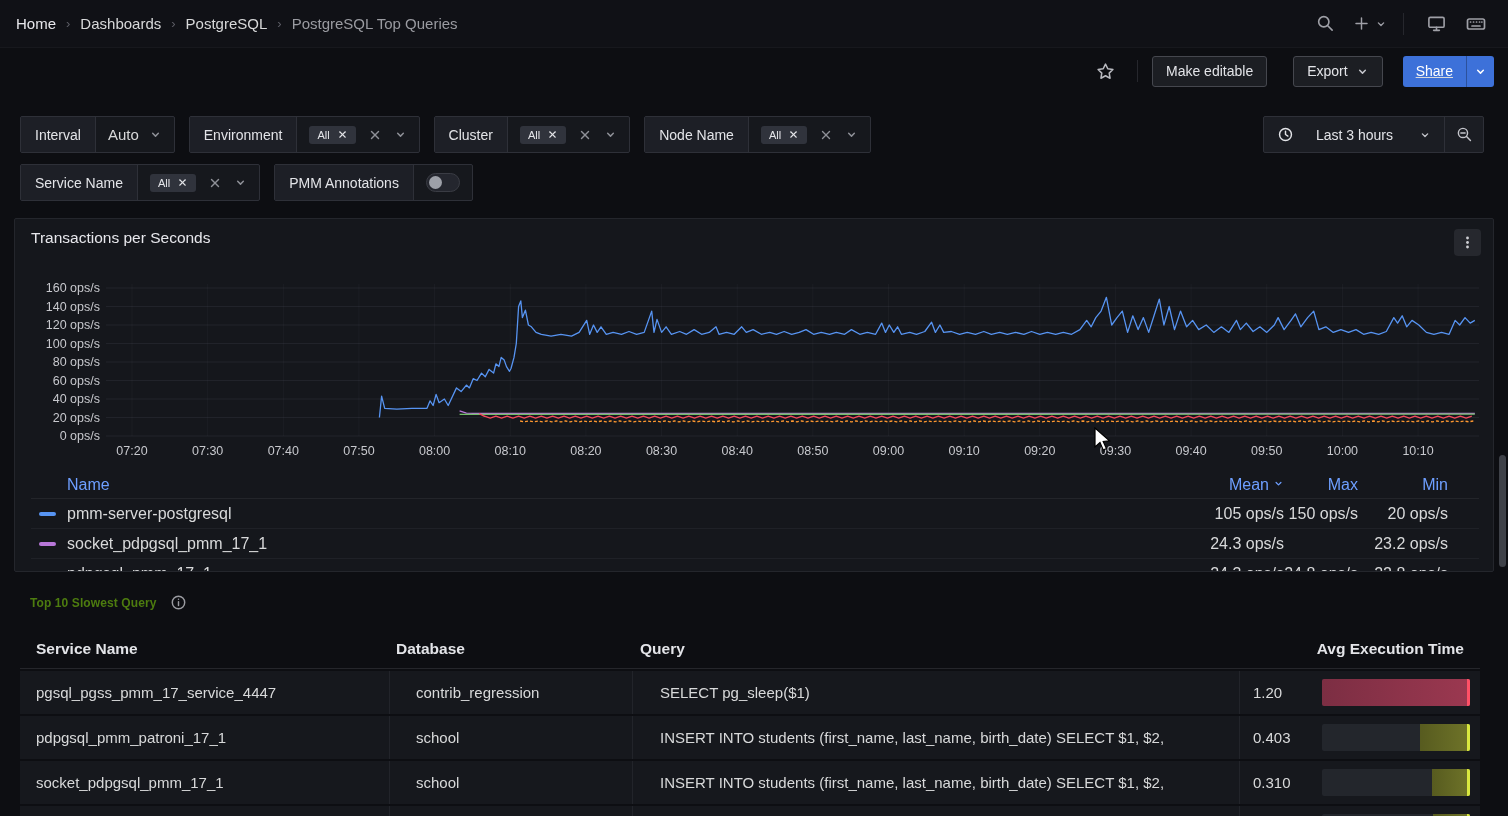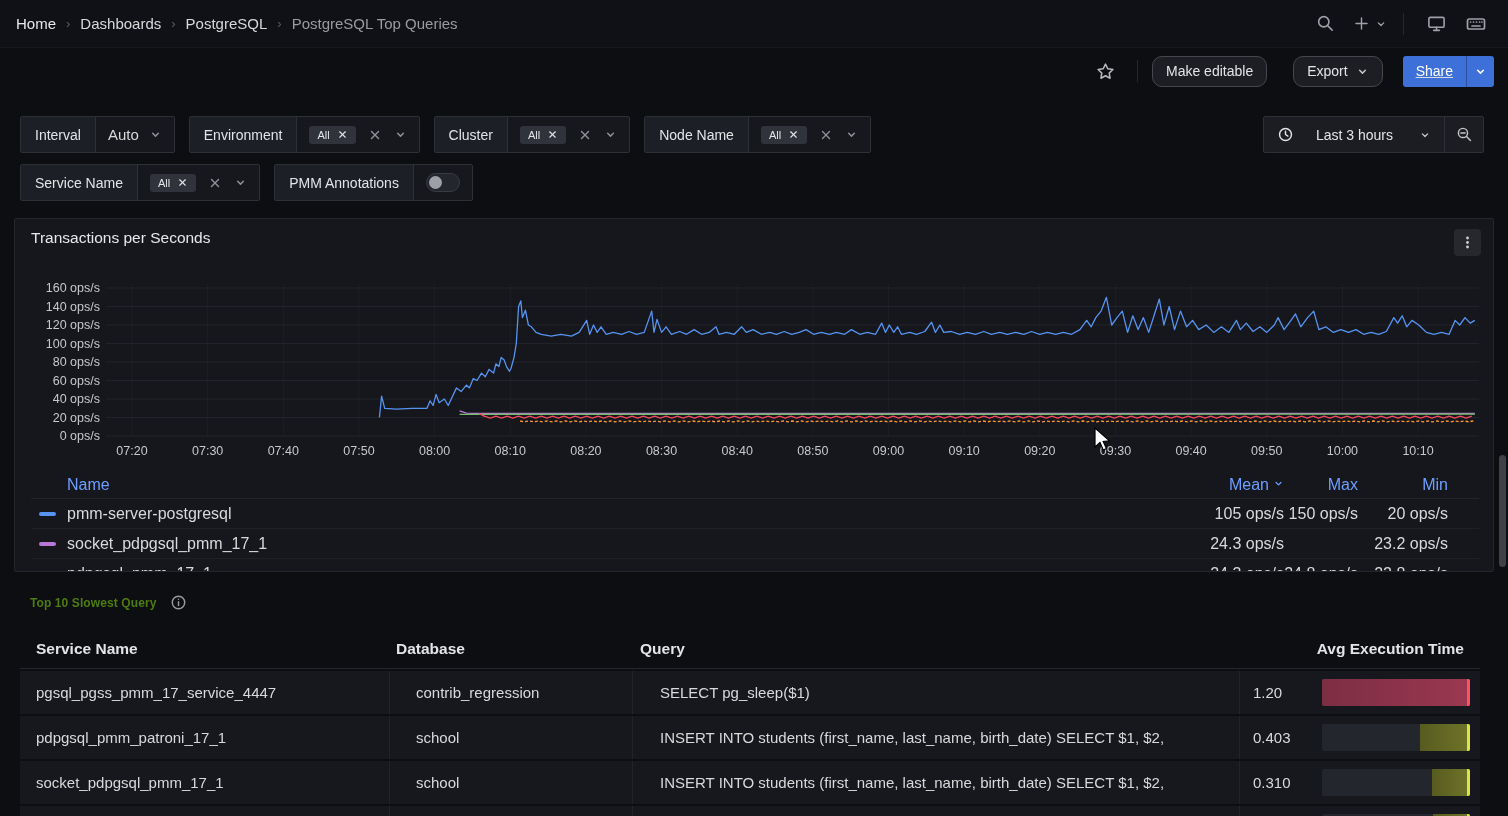--- a/index.html
+++ b/index.html
@@ -18,21 +18,21 @@
   .topnav-right{margin-left:auto;display:flex;align-items:center;gap:8px;color:#9fa0a7;}
   .icon-btn{display:flex;align-items:center;justify-content:center;width:32px;height:32px;
             border-radius:4px;cursor:pointer;color:#9fa0a7;}
   .icon-btn svg{display:block;}
   .icon-pair{display:flex;align-items:center;gap:2px;cursor:pointer;}
   .vdiv{width:1px;height:22px;background:#26272d;margin:0 8px;}
   
   .actionsbar{position:absolute;top:48px;left:0;right:0;height:46px;display:flex;
               align-items:center;justify-content:flex-end;padding:0 14px;box-sizing:border-box;}
   .btn{display:inline-flex;align-items:center;gap:8px;height:31px;padding:0 13px;
-       border:1px solid #45474e;border-radius:10px;background:#1c1e23;color:#e3e4e8;
+       border:1px solid #45474e;border-radius:3px;background:#1c1e23;color:#e3e4e8;
        font-size:14px;font-weight:500;cursor:pointer;white-space:nowrap;}
   .btn .caret{color:#c4c5cb;}
   .btn-primary{background:#3d71d9;border:none;color:#fff;border-radius:3px 0 0 3px;}
   .btn-primary-caret{background:#3d71d9;border:none;border-left:1px solid rgba(0,0,0,0.28);
        border-radius:0 3px 3px 0;width:27px;height:31px;display:inline-flex;align-items:center;
        justify-content:center;color:#fff;cursor:pointer;}
   .share-split{display:flex;align-items:center;text-decoration:underline;}
   
   .filters-row{position:absolute;left:20px;display:flex;gap:14px;align-items:center;}
   #filters-row1{top:116px;}

